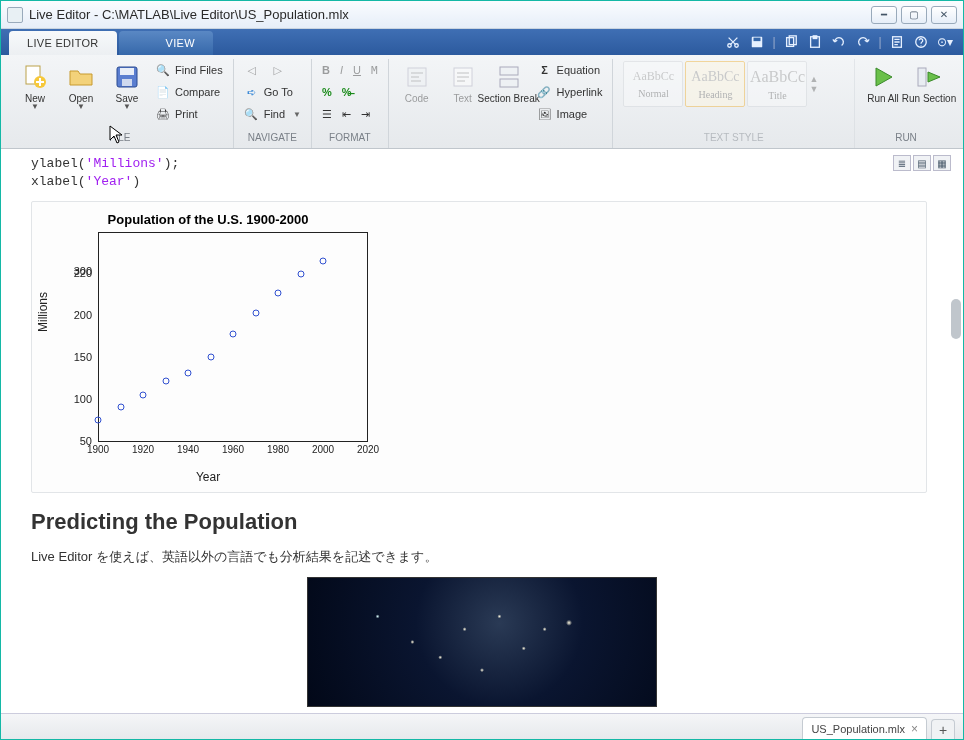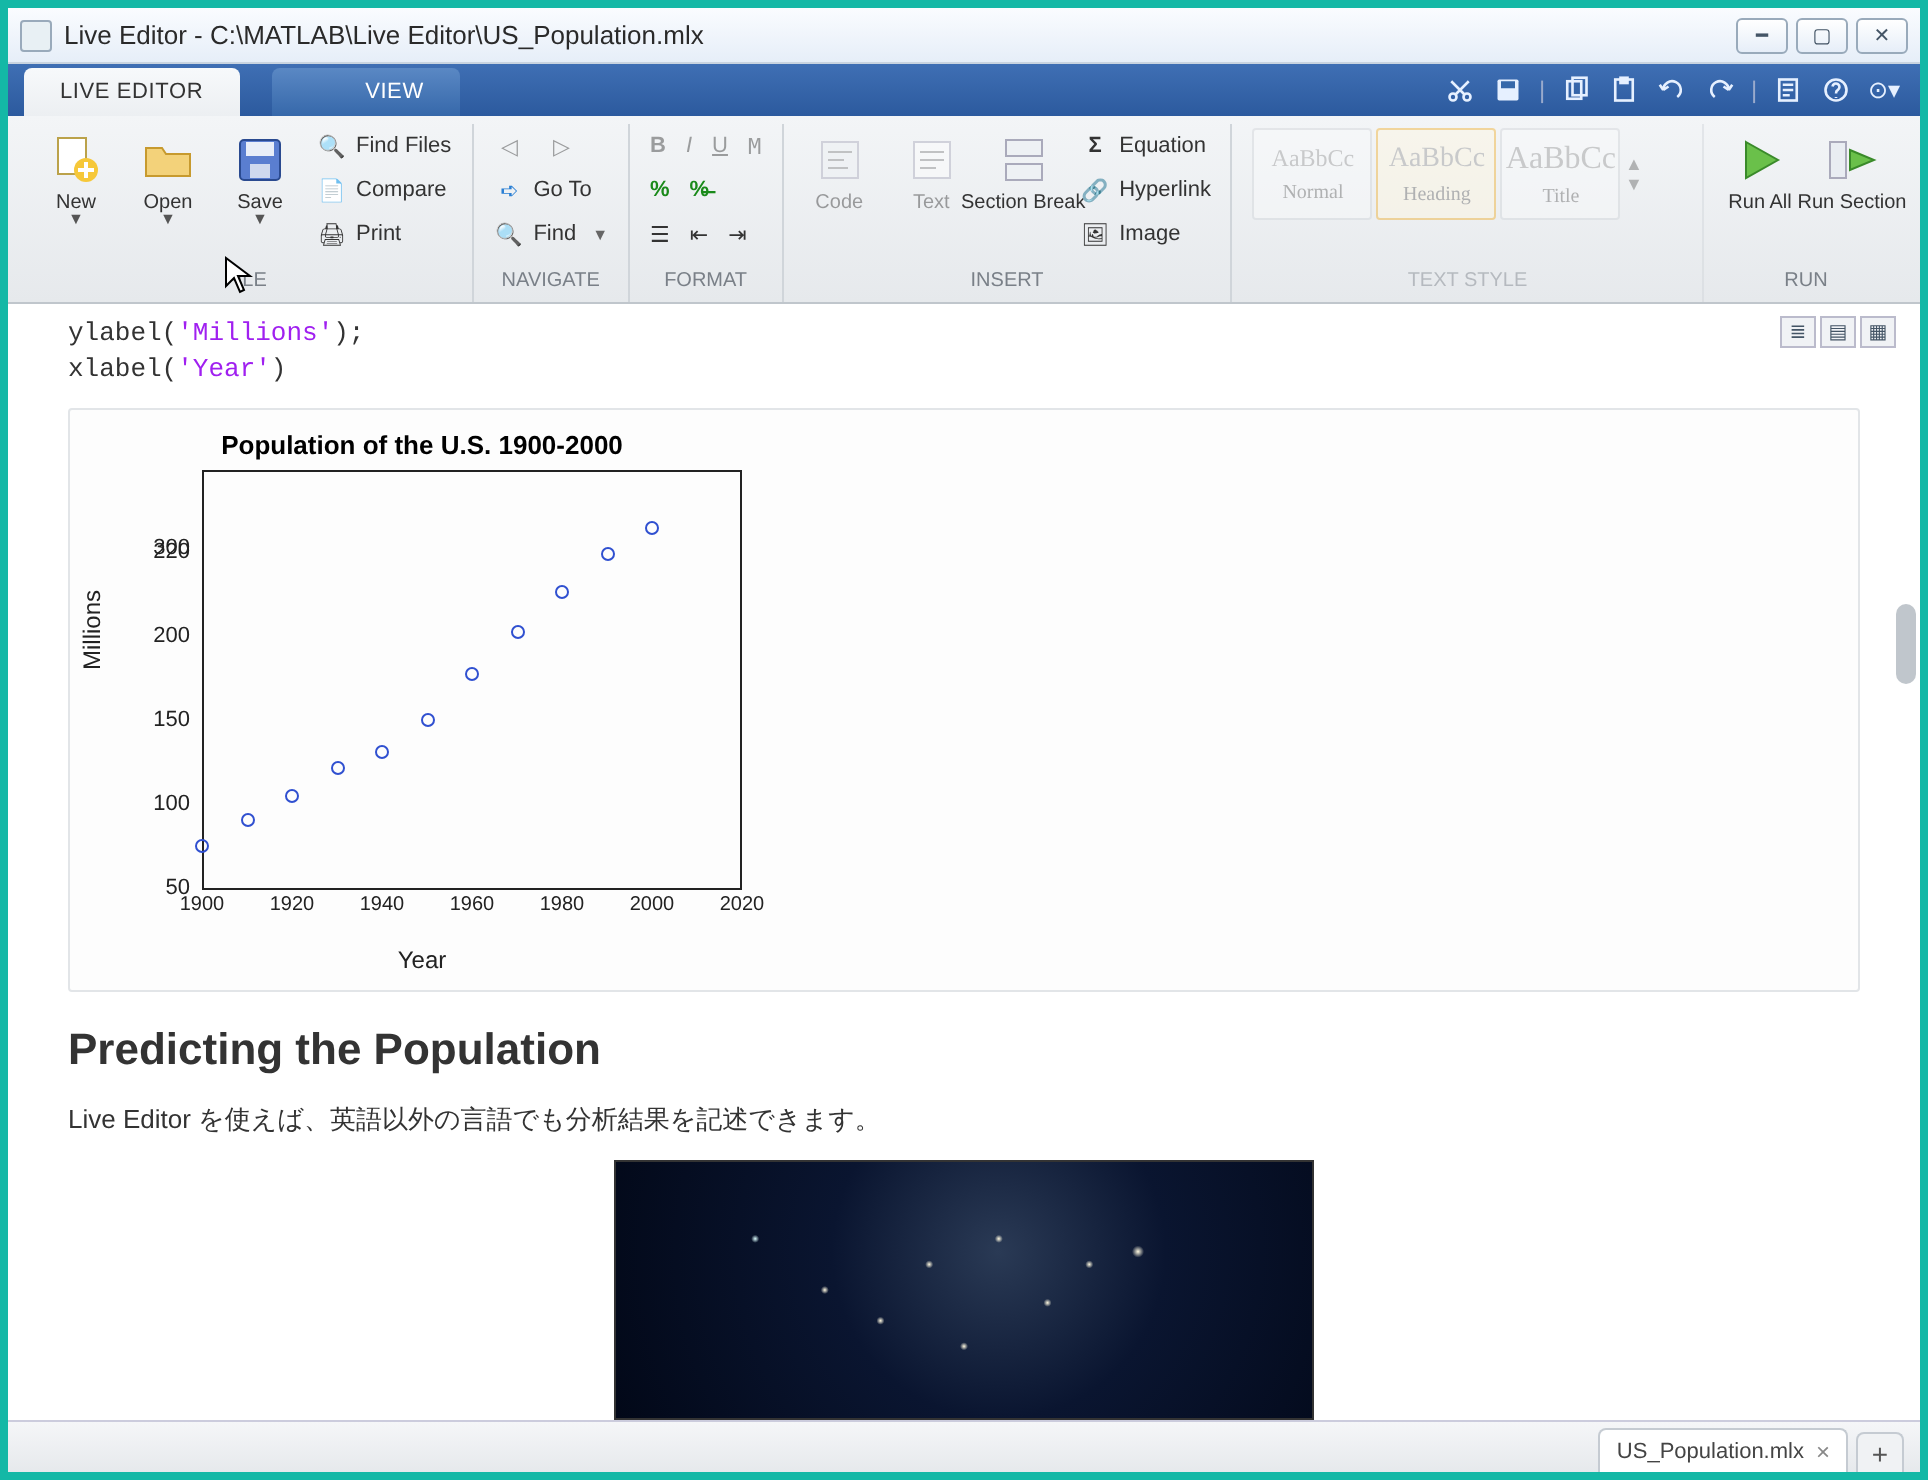--- a/index.html
+++ b/index.html
@@ -1,28 +1,28 @@
 <!DOCTYPE html>
 <html><head>
 <meta charset="utf-8">
 <style>
 * { box-sizing: border-box; margin: 0; padding: 0; }
 html, body { width: 964px; height: 740px; overflow: hidden; font-family: "Segoe UI", Tahoma, sans-serif; font-size: 12px; background: #fff; }
-.window { width: 964px; height: 740px; border: 4px solid #14b8a6; background: #f0f0f0; display: flex; flex-direction: column; position: relative; }
+.window { width: 964px; height: 740px; border: 1px solid #14b8a6; background: #f0f0f0; display: flex; flex-direction: column; position: relative; }
 
 
 .titlebar { height: 28px; background: linear-gradient(#fafcff,#e6eef8); border-bottom: 1px solid #c9d4e0; display: flex; align-items: center; padding: 0 6px; }
 .titlebar .icon { width: 16px; height: 16px; background: #e8f0f4; border:1px solid #9ab; border-radius:2px; margin-right:6px; }
 .titlebar .title { flex:1; color:#2a2a2a; font-size:13px; }
 .titlebar .winbtns { display:flex; gap:4px; }
 .winbtn { width:26px; height:18px; border:1px solid #9ab; border-radius:3px; background:linear-gradient(#fff,#e6eef8); display:flex; align-items:center; justify-content:center; font-size:10px; color:#456; cursor:pointer; }
 
 
 .tabrow { height:26px; background: linear-gradient(#3f6fb4,#2c5a9e); display:flex; align-items:flex-end; padding:0 8px; position:relative; }
-.tab { height:24px; padding:0 18px; display:flex; align-items:center; font-size:11px; color:#fff; border-radius:4px 4px 0 0; margin-right:16px; cursor:pointer; letter-spacing:0.3px; }
+.tab { height:24px; padding:0 18px; display:flex; align-items:center; font-size:11px; color:#fff; border-radius:4px 4px 0 0; margin-right:2px; cursor:pointer; letter-spacing:0.3px; }
 .tab.active { background: linear-gradient(#f7f9fb,#eceff2); color:#333; }
 .tab.inactive { background: linear-gradient(#5a88c4,#3668aa); padding-left: 47px; }
 .qabar { position:absolute; right:8px; top:3px; display:flex; gap:4px; align-items:center; }
 .qabtn { width:20px; height:20px; display:flex; align-items:center; justify-content:center; border-radius:2px; cursor:pointer; color:#e6f0ff; font-size:12px; }
 .qabtn svg { width:14px; height:14px; }
 
 
 .ribbon { height:94px; background:linear-gradient(#f3f5f7,#e6e9ec); border-bottom:1px solid #c0c6cc; display:flex; padding:4px 6px 0 6px; }
 .group { display:flex; flex-direction:column; padding:0 6px; border-right:1px solid #d0d5da; }
 .group:last-child { border-right:none; }
@@ -302,21 +302,20 @@
           <div class="smallbtn">
               <span class="ic">🔗</span>
               <span>Hyperlink</span>
             </div>
           <div class="smallbtn">
               <span class="ic">🖼</span>
               <span>Image</span>
             </div>
         </div>
       </div>
-      <div class="label">INSERT</div>
     </div>
 
     <div class="group disabled" style="flex:1">
       <div class="body" style="width:100%">
         <div class="styles">
           <div class="stylebox">
               <span class="sample">AaBbCc</span>
               <span class="slabel">Normal</span>
             </div>
           <div class="stylebox sel">

